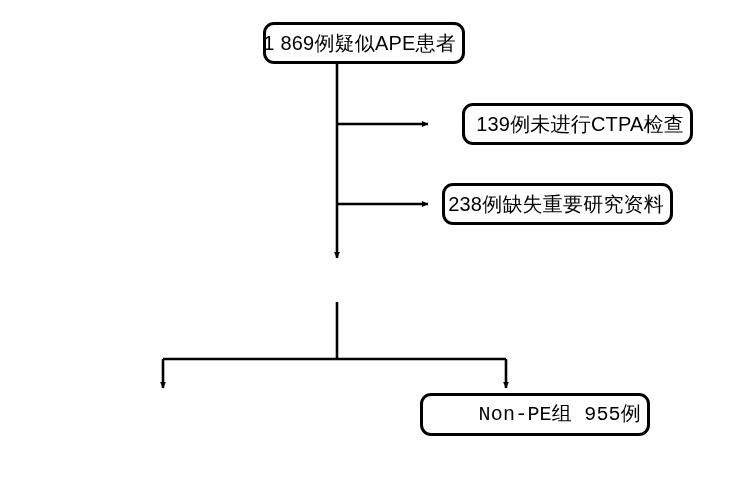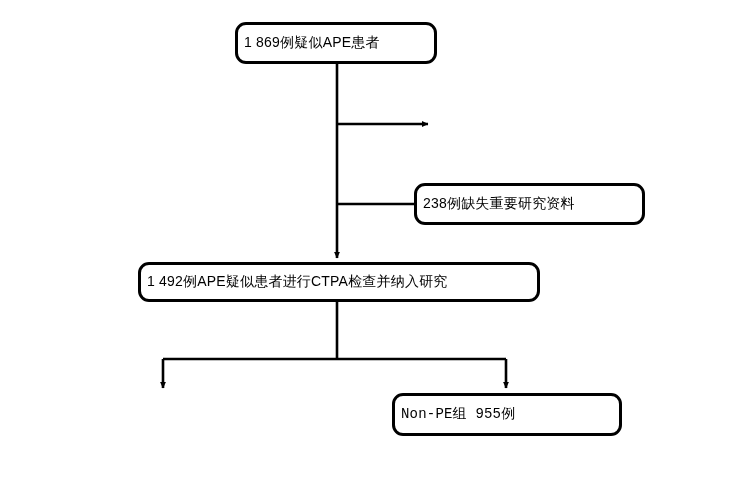--- a/index.html
+++ b/index.html
@@ -18,27 +18,28 @@
     overflow: hidden;
   }
   .node-box {
     position: absolute;
     box-sizing: border-box;
     border: 3px solid #000000;
     border-radius: 11px;
     background: #ffffff;
     display: flex;
     align-items: center;
-    justify-content: flex-start;
+    justify-content: flex-end;
     color: #000000;
-    font-size: 14px;
+    font-size: 20px;
     line-height: 1.1;
     letter-spacing: 0.2px;
     white-space: nowrap;
     z-index: 2;
+    margin-left: 28px;
   }
   .node-box .node-label {
     display: block;
     padding: 0 6px;
   }
   #svg-connectors {
     position: absolute;
     left: 0;
     top: 0;
     width: 735px;
@@ -74,27 +75,27 @@
     <path d="M337,302 L337,359" fill="none" stroke="#000000" stroke-width="2.6"></path>
     <path d="M163,359 L506,359" fill="none" stroke="#000000" stroke-width="2.6"></path>
     <path d="M163,359 L163,388" fill="none" stroke="#000000" stroke-width="2.6" marker-end="url(#arrow-head)"></path>
     <path d="M506,359 L506,388" fill="none" stroke="#000000" stroke-width="2.6" marker-end="url(#arrow-head)"></path>
   </svg>
 
   <div class="node-box" id="node-suspected">
     <span class="node-label">1 869例疑似APE患者</span>
   </div>
 
+  <div class="node-box" id="node-excl-noctpa">
+    <span class="node-label">139例未进行CTPA检查</span>
+  </div>
 
   <div class="node-box" id="node-excl-missing">
     <span class="node-label">238例缺失重要研究资料</span>
   </div>
 
-  <div class="node-box" id="node-included">
-    <span class="node-label">1 492例APE疑似患者进行CTPA检查并纳入研究</span>
-  </div>
 
 
   <div class="node-box" id="node-nonpe-group">
     <span class="node-label">Non-PE组 955例</span>
   </div>
 
 </div>
 
 </body></html>

